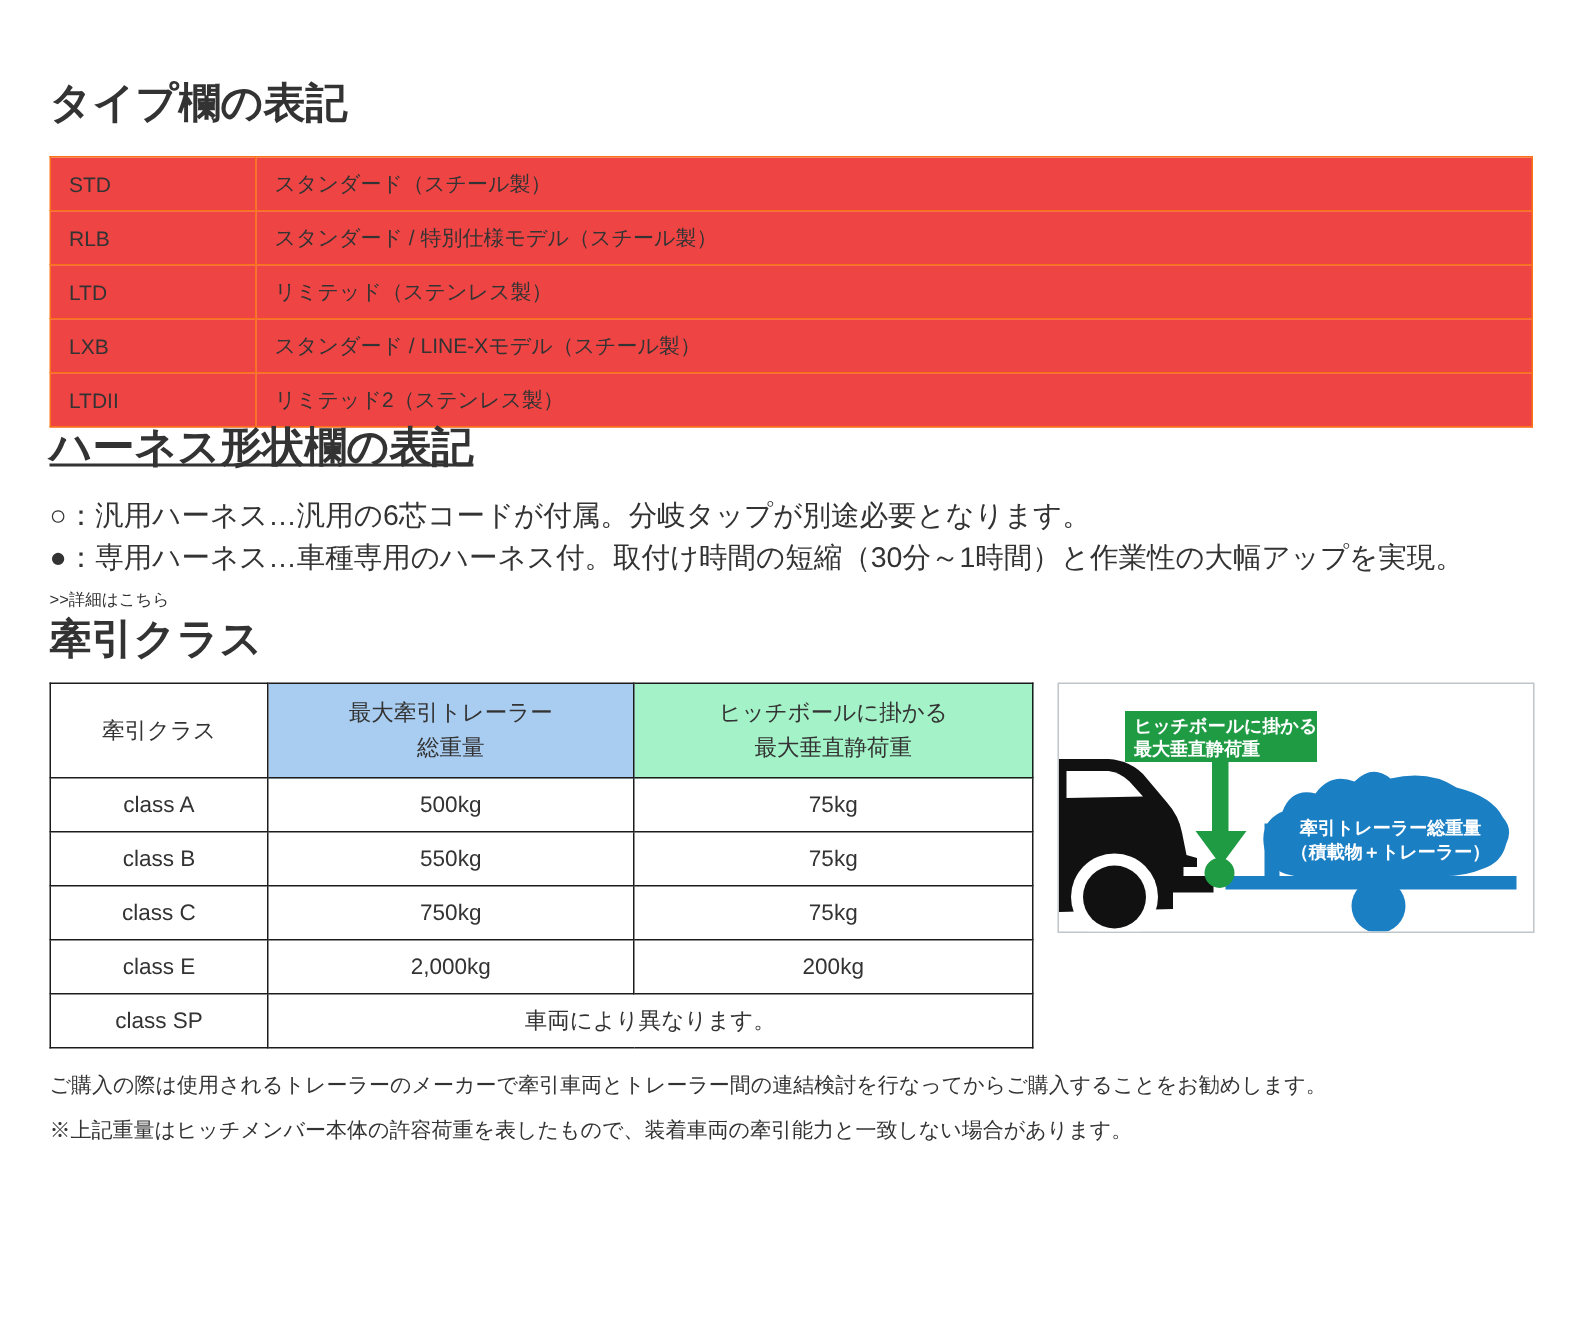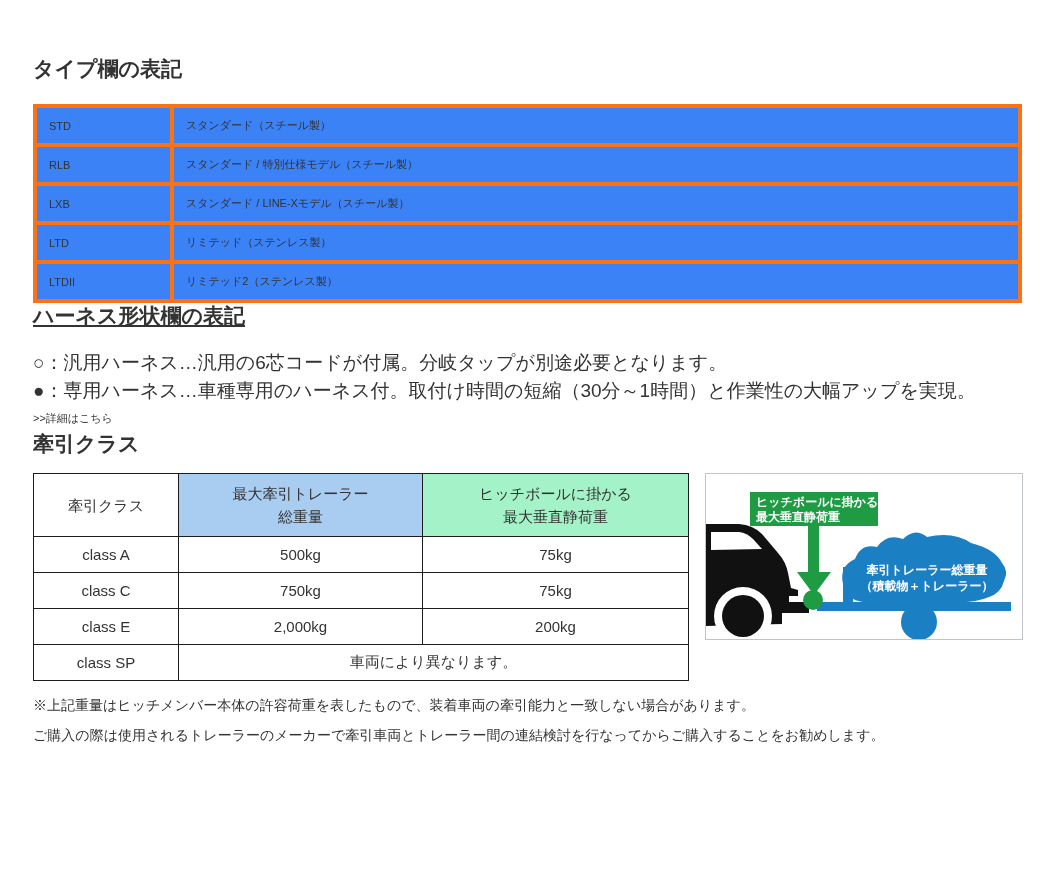--- a/index.html
+++ b/index.html
@@ -1,27 +1,27 @@
 <!DOCTYPE html>
 <html><head>
 <meta charset="utf-8">
 <style>
   html,body{margin:0;padding:0;}
   body{
     width:1051px;height:879px;background:#ffffff;color:#333333;
     font-family:"Liberation Sans",sans-serif;overflow:hidden;
   }
   .content{padding:56px 29px 0 33px;}
-  h2.sec-title{font-size:21px;font-weight:700;margin:0;line-height:26px;color:#333;}
+  h2.sec-title{font-size:28px;font-weight:700;margin:0;line-height:26px;color:#333;}
 
   
   table.type-table{border-collapse:collapse;width:989px;margin-top:22px;table-layout:fixed;}
   table.type-table td{
-    border:4px solid #f97316;height:35px;font-size:11px;color:#333;
-    padding:0 12px;text-align:left;vertical-align:middle;background:#3b82f6;
+    border:1px solid #f97316;height:35px;font-size:14px;color:#333;
+    padding:0 12px;text-align:left;vertical-align:middle;background:#ef4444;
   }
   table.type-table col.c1{width:137px;}
 
   
   .harness-title{margin-top:30px;text-decoration:underline;}
   .harness-lines{margin-top:20px;}
   p.line{font-size:19px;line-height:28px;margin:0;color:#333;}
   p.detail-link{font-size:11px;line-height:26px;margin:0;color:#333;cursor:pointer;}
 
   
@@ -65,26 +65,26 @@
     <tbody>
       <tr>
         <td>STD</td>
         <td>スタンダード（スチール製）</td>
       </tr>
       <tr>
         <td>RLB</td>
         <td>スタンダード / 特別仕様モデル（スチール製）</td>
       </tr>
       <tr>
+        <td>LTD</td>
+        <td>リミテッド（ステンレス製）</td>
+      </tr>
+      <tr>
         <td>LXB</td>
         <td>スタンダード / LINE-Xモデル（スチール製）</td>
-      </tr>
-      <tr>
-        <td>LTD</td>
-        <td>リミテッド（ステンレス製）</td>
       </tr>
       <tr>
         <td>LTDII</td>
         <td>リミテッド2（ステンレス製）</td>
       </tr>
     </tbody>
   </table>
 
   <h2 class="sec-title harness-title">ハーネス形状欄の表記</h2>
 
@@ -117,20 +117,25 @@
           </th>
         </tr>
       </thead>
       <tbody>
         <tr>
           <td>class A</td>
           <td>500kg</td>
           <td>75kg</td>
         </tr>
         <tr>
+          <td>class B</td>
+          <td>550kg</td>
+          <td>75kg</td>
+        </tr>
+        <tr>
           <td>class C</td>
           <td>750kg</td>
           <td>75kg</td>
         </tr>
         <tr>
           <td>class E</td>
           <td>2,000kg</td>
           <td>200kg</td>
         </tr>
         <tr>
@@ -159,17 +164,17 @@
         <rect x="102" y="52" width="11" height="48" fill="#1f9b44"></rect>
         <polygon points="91,98 125,98 108,121" fill="#1f9b44"></polygon>
         <circle cx="107" cy="126" r="10" fill="#1f9b44"></circle>
         <text class="illo-text" x="50" y="32" font-size="12" fill="#ffffff">ヒッチボールに掛かる</text>
         <text class="illo-text" x="50" y="47" font-size="12" fill="#ffffff">最大垂直静荷重</text>
       </svg>
     </div>
   </div>
 
   <div class="notes">
+    <p class="note">ご購入の際は使用されるトレーラーのメーカーで牽引車両とトレーラー間の連結検討を行なってからご購入することをお勧めします。</p>
     <p class="note">※上記重量はヒッチメンバー本体の許容荷重を表したもので、装着車両の牽引能力と一致しない場合があります。</p>
-    <p class="note">ご購入の際は使用されるトレーラーのメーカーで牽引車両とトレーラー間の連結検討を行なってからご購入することをお勧めします。</p>
   </div>
 
 </div>
 
 </body></html>

